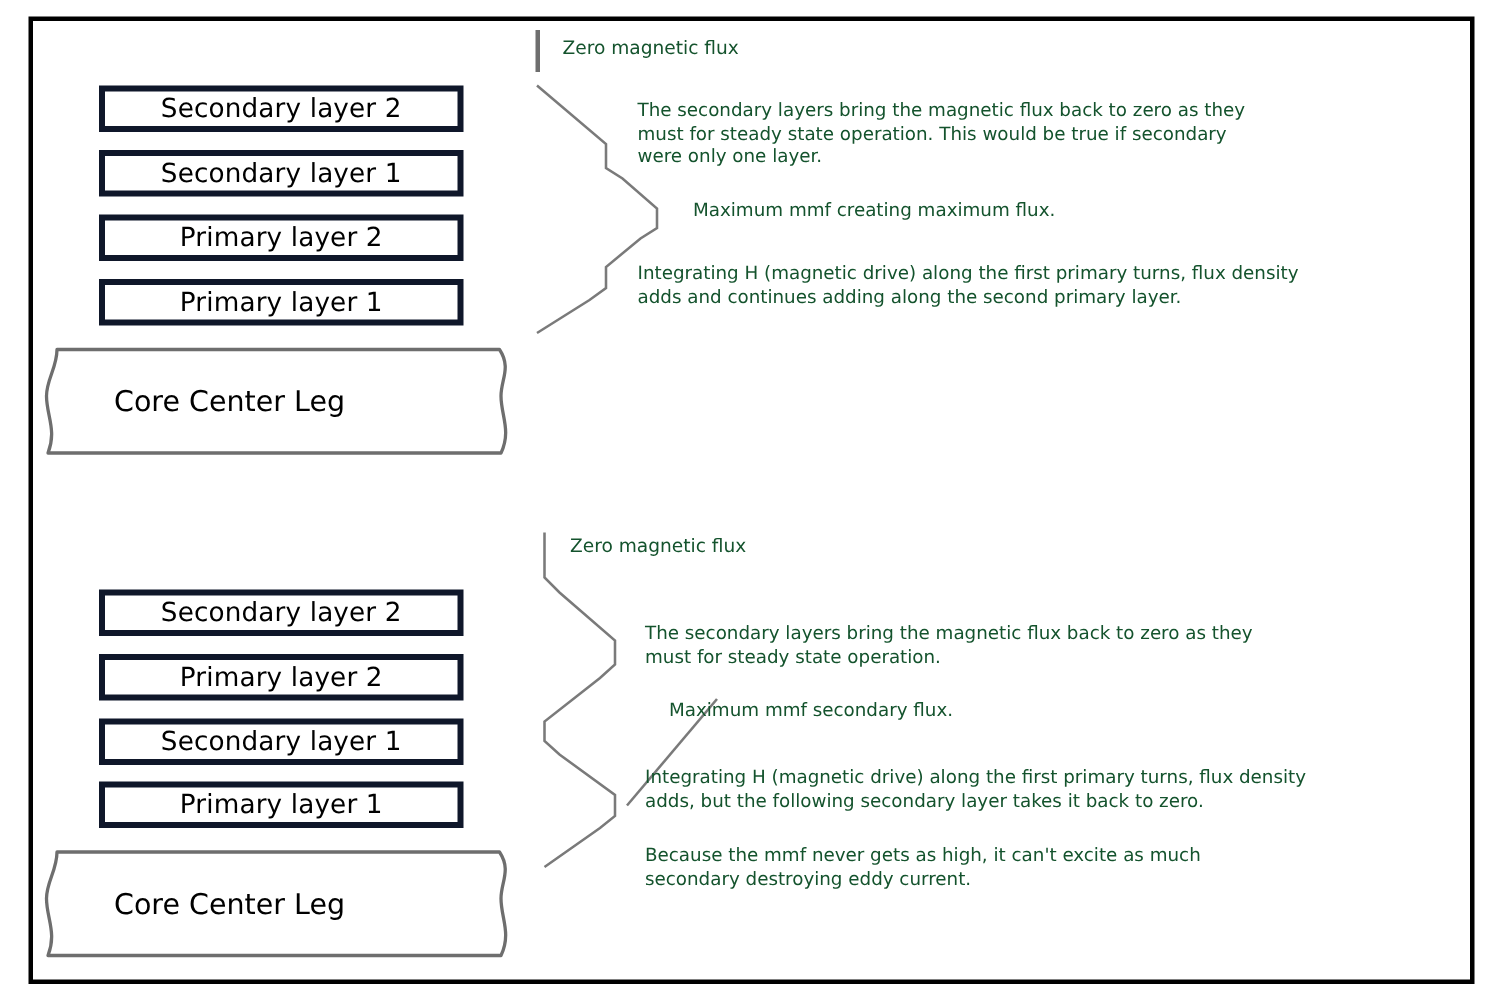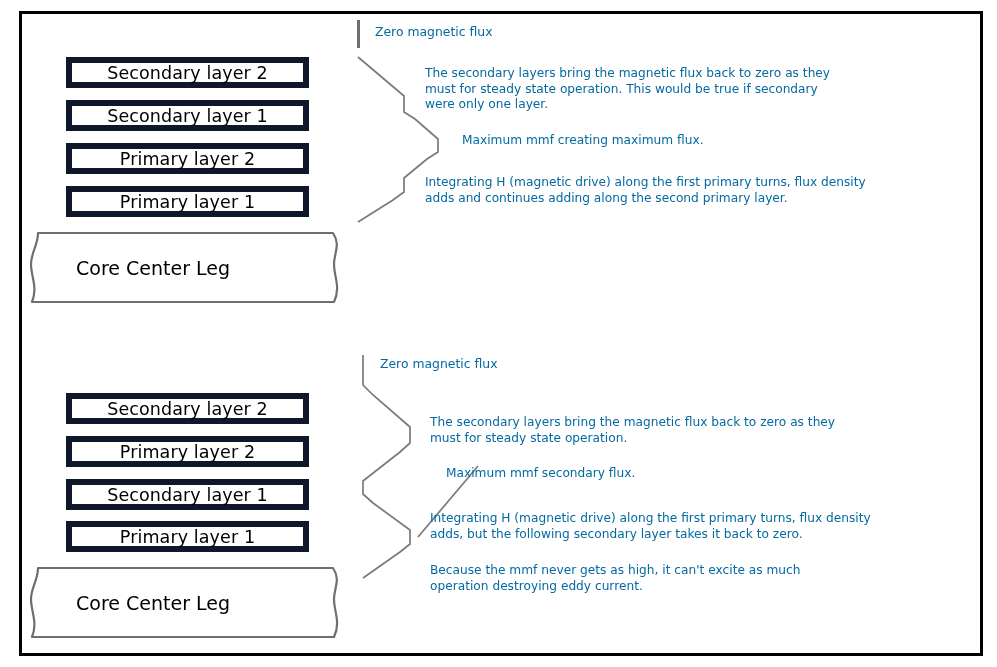--- a/index.html
+++ b/index.html
@@ -24,21 +24,21 @@
     top: 11px;
     width: 964px;
     height: 645px;
     border: 3px solid #000000;
     box-sizing: border-box;
   }
   
   .layer-box {
     position: absolute;
     box-sizing: border-box;
-    border: 6px solid #0f172a;
+    border: 4px solid #0f172a;
     background: #ffffff;
     display: flex;
     align-items: center;
     justify-content: center;
     font-size: 17.5px;
     color: #000000;
     letter-spacing: 0.1px;
   }
   
   .core-leg {
@@ -61,21 +61,21 @@
   .flux-tick {
     position: absolute;
     width: 3px;
     background: #6e6e6e;
   }
   
   .annot {
     position: absolute;
     font-size: 12.2px;
     line-height: 15.5px;
-    color: #0369a1;
+    color: #14532d;
     white-space: pre-line;
   }
   .annot.head {
     font-size: 12.4px;
   }
   
   .flux-svg {
     position: absolute;
     left: 0;
     top: 0;
@@ -158,15 +158,15 @@
     <line x1="418" y1="537" x2="478" y2="466" stroke="#7a7a7a" stroke-width="1.7"></line>
   </svg>
 
   <div class="annot head" style="left:380px; top:356px;">Zero magnetic flux</div>
   <div class="annot" style="left:430px; top:415px;">The secondary layers bring the magnetic flux back to zero as they
 must for steady state operation.</div>
   <div class="annot" style="left:446px; top:466px;">Maximum mmf secondary flux.</div>
   <div class="annot" style="left:430px; top:511px;">Integrating H (magnetic drive) along the first primary turns, flux density
 adds, but the following secondary layer takes it back to zero.</div>
   <div class="annot" style="left:430px; top:563px;">Because the mmf never gets as high, it can't excite as much
-operation destroying eddy current.</div>
+secondary destroying eddy current.</div>
 
 </div>
 
 </body></html>

